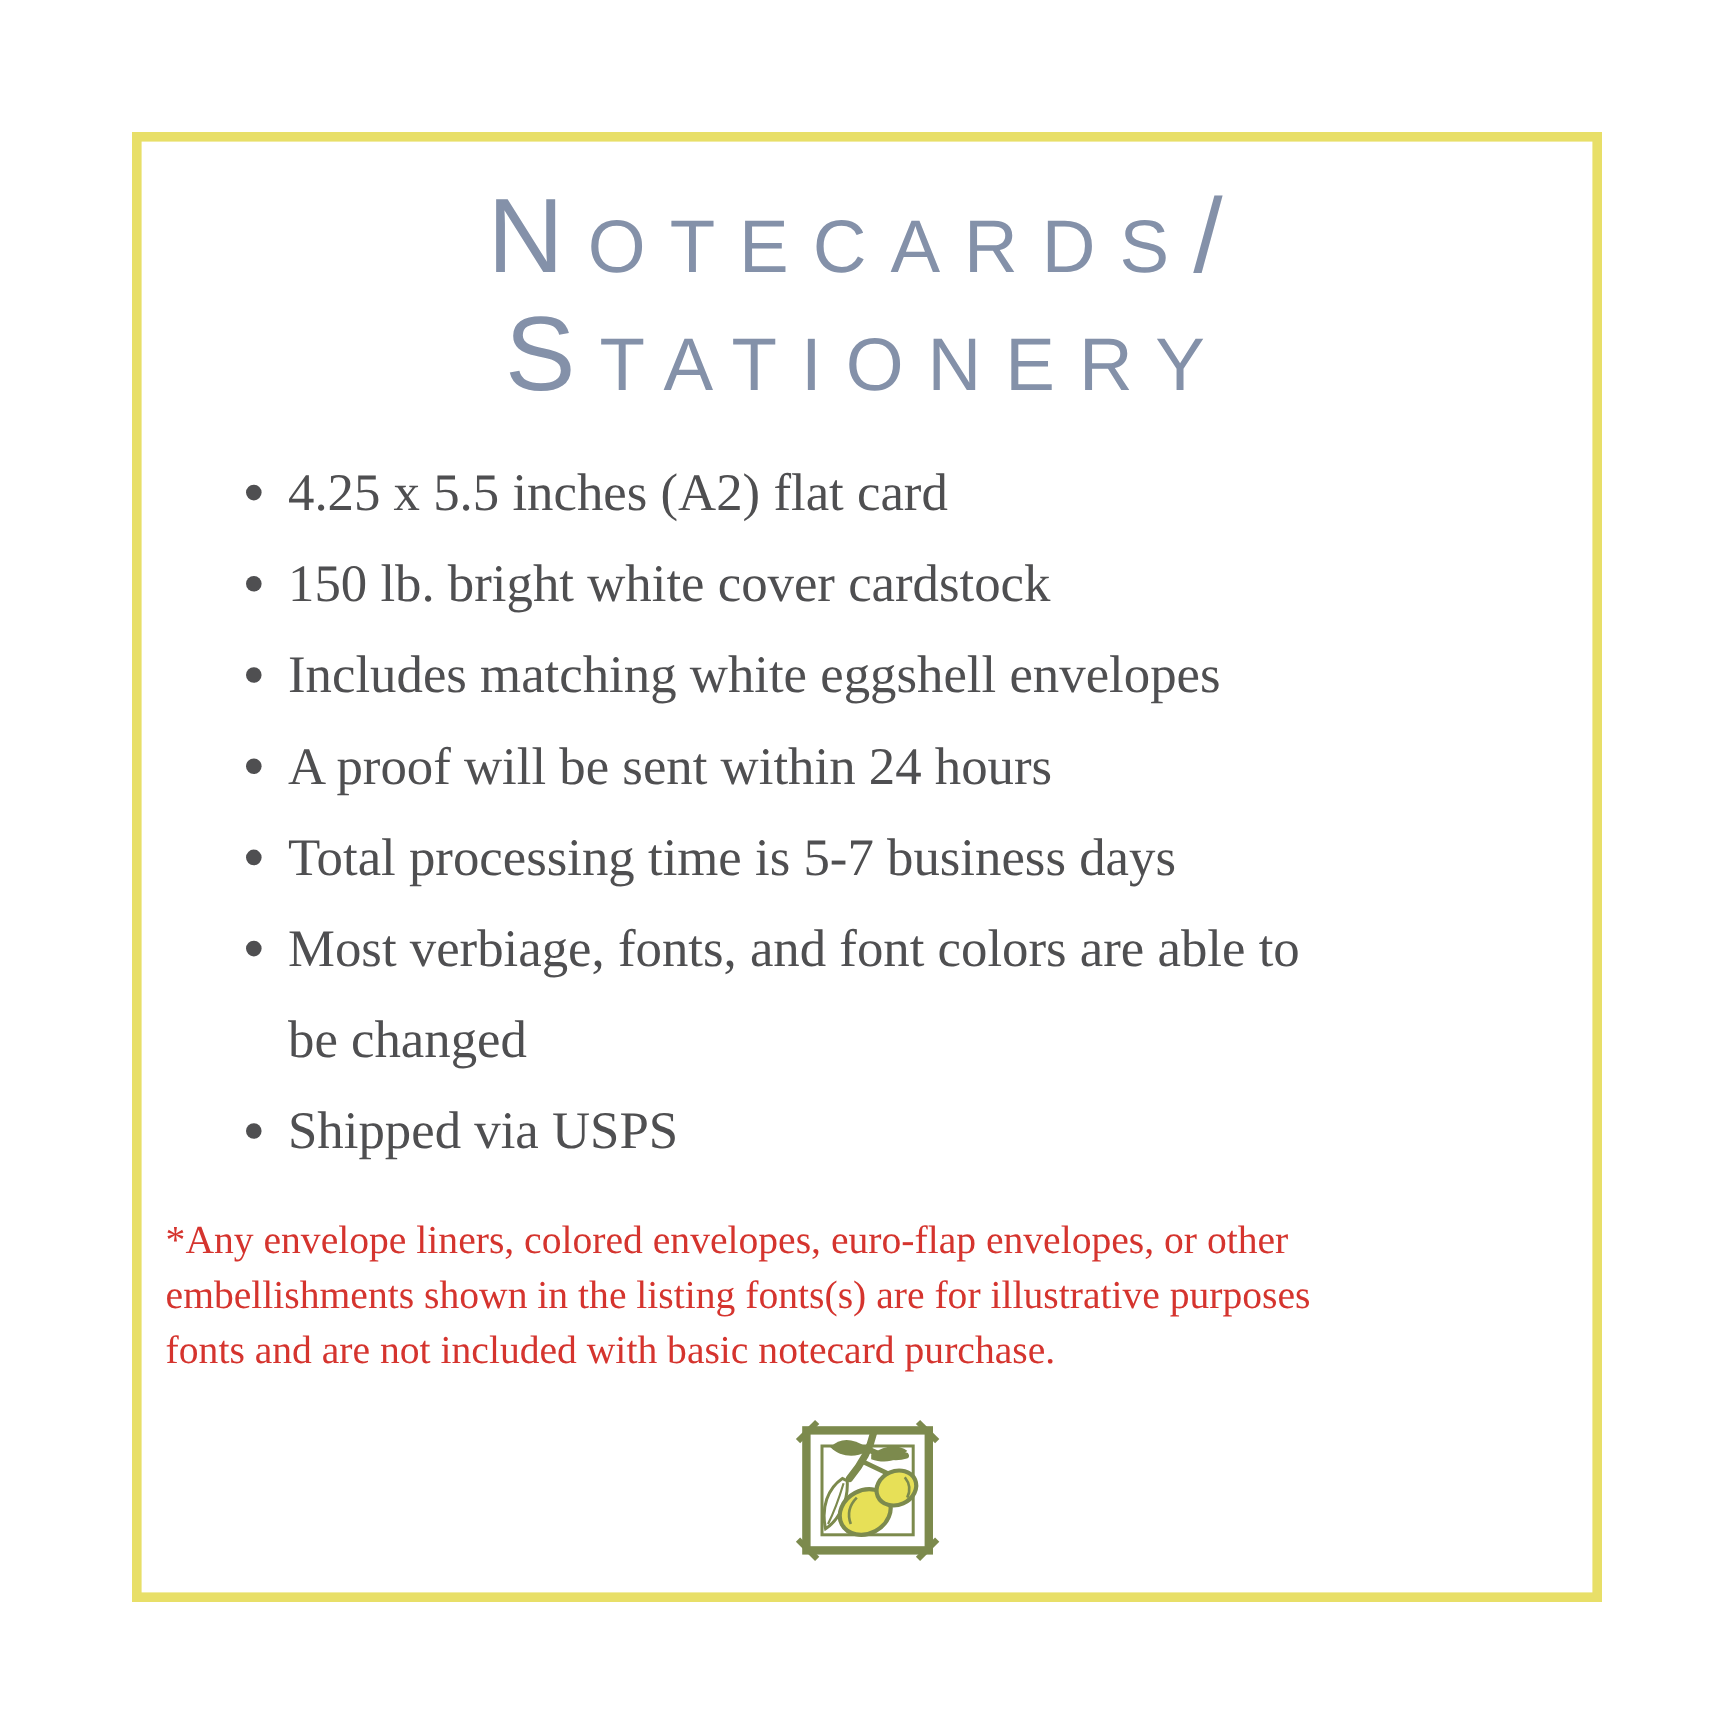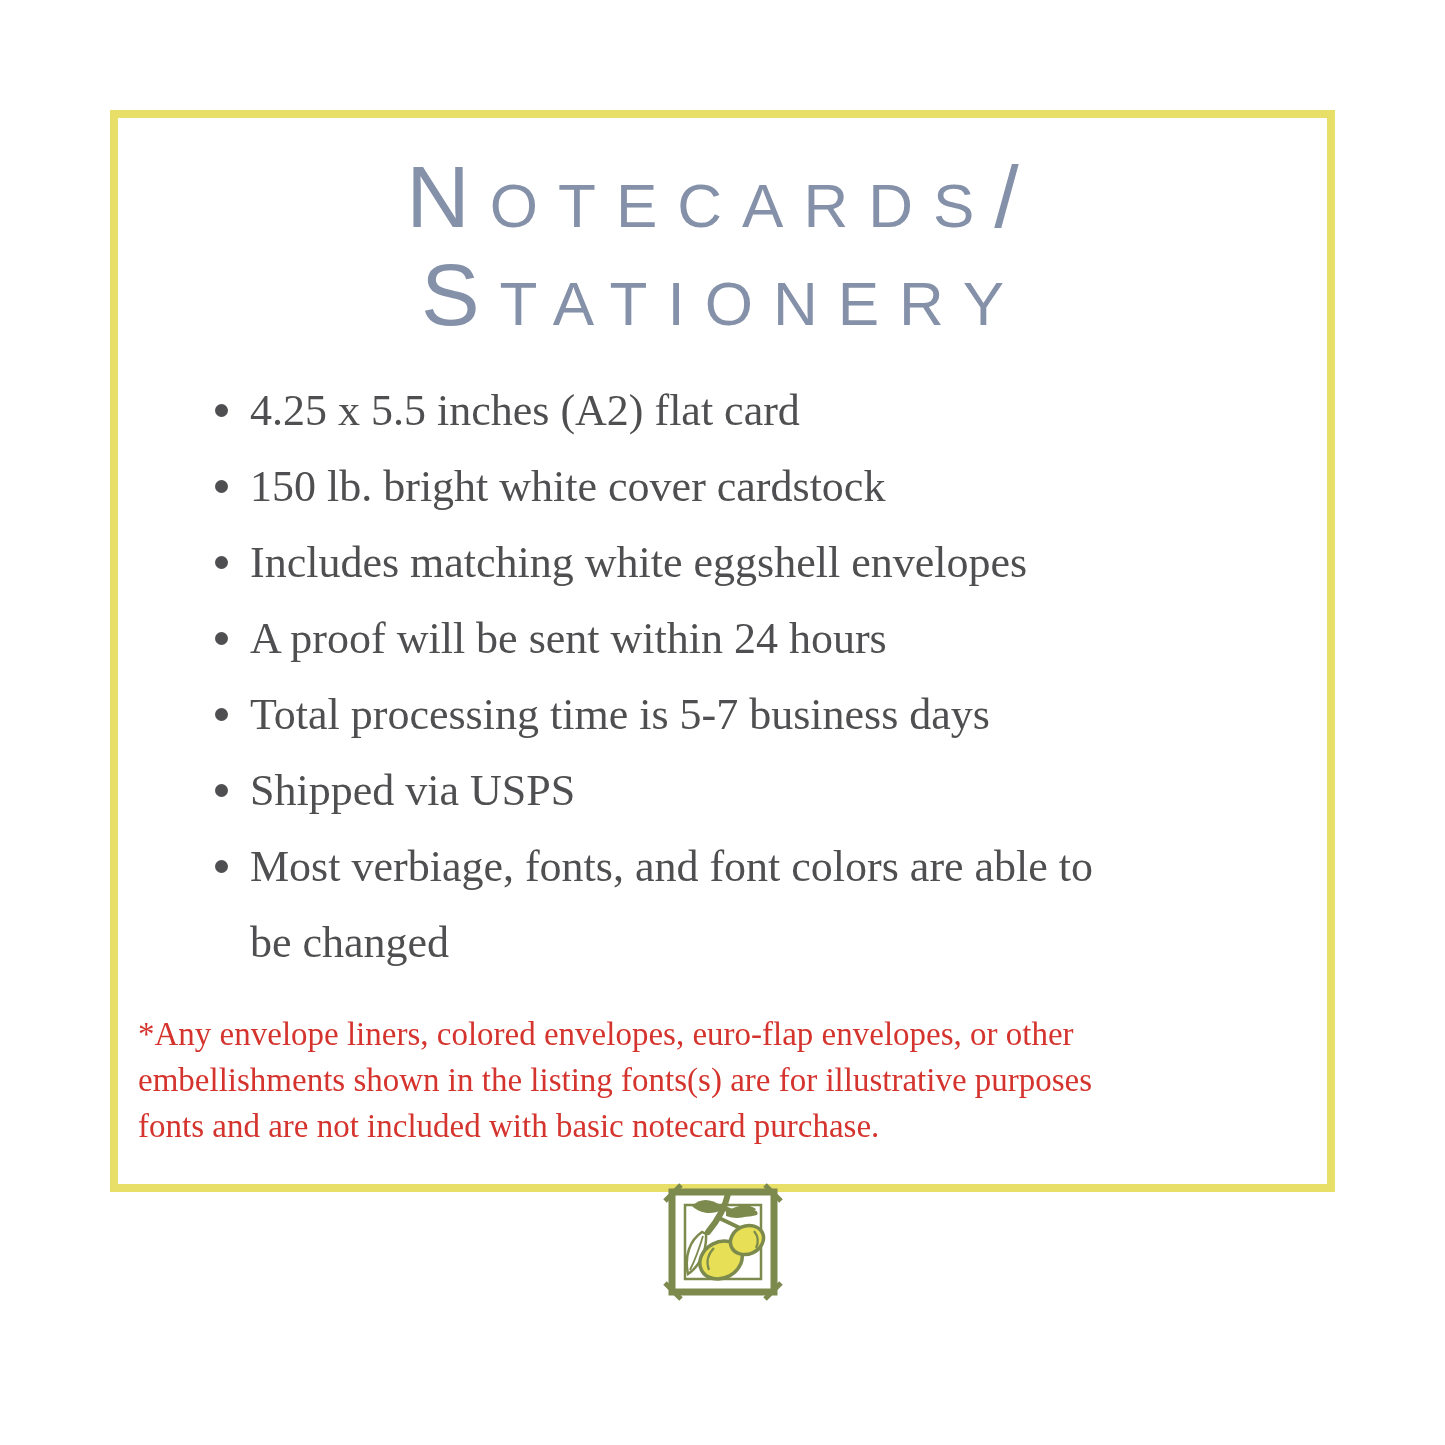--- a/index.html
+++ b/index.html
@@ -20,38 +20,38 @@
     overflow:hidden;
   }
   .canvas{
     position:relative;
     width:1445px;height:1445px;
     background:var(--page-white);
   }
   .card-frame{
     position:absolute;
     left:110px;top:110px;
-    width:1225px;height:1082px;
+    width:1225px;height:1225px;
     border:8px solid var(--border-yellow);
     background:var(--page-white);
   }
   .title{
     margin:30px 10px 0;
     text-align:center;
     font-family:"Liberation Sans", sans-serif;
     font-weight:400;
     font-variant:small-caps;
     font-size:88px;
     line-height:98px;
     letter-spacing:20px;
     color:var(--title-blue);
   }
   .details{
     list-style:none;
-    margin:29px 10px 0;
+    margin:29px 0 0;
     padding:0 0 0 87px;
   }
   .details .item{
     display:flex;
     align-items:flex-start;
     font-size:44px;
     line-height:76px;
     color:var(--body-gray);
   }
   .details .dot{
@@ -108,25 +108,25 @@
       <li class="item">
         <span class="dot"></span>
         <span class="txt">A proof will be sent within 24 hours</span>
       </li>
       <li class="item">
         <span class="dot"></span>
         <span class="txt">Total processing time is 5-7 business days</span>
       </li>
       <li class="item">
         <span class="dot"></span>
-        <span class="txt">Shipped via USPS</span>
+        <span class="txt"><span>Most verbiage, fonts, and font colors are able to</span><br><span>be changed</span></span>
       </li>
       <li class="item">
         <span class="dot"></span>
-        <span class="txt"><span>Most verbiage, fonts, and font colors are able to</span><br><span>be changed</span></span>
+        <span class="txt">Shipped via USPS</span>
       </li>
     </ul>
 
     <p class="disclaimer">
       <span>*Any envelope liners, colored envelopes, euro-flap envelopes, or other</span><br>
       <span>embellishments shown in the listing fonts(s) are for illustrative purposes</span><br>
       <span>fonts and are not included with basic notecard purchase.</span>
     </p>
 
     <div class="logo">

